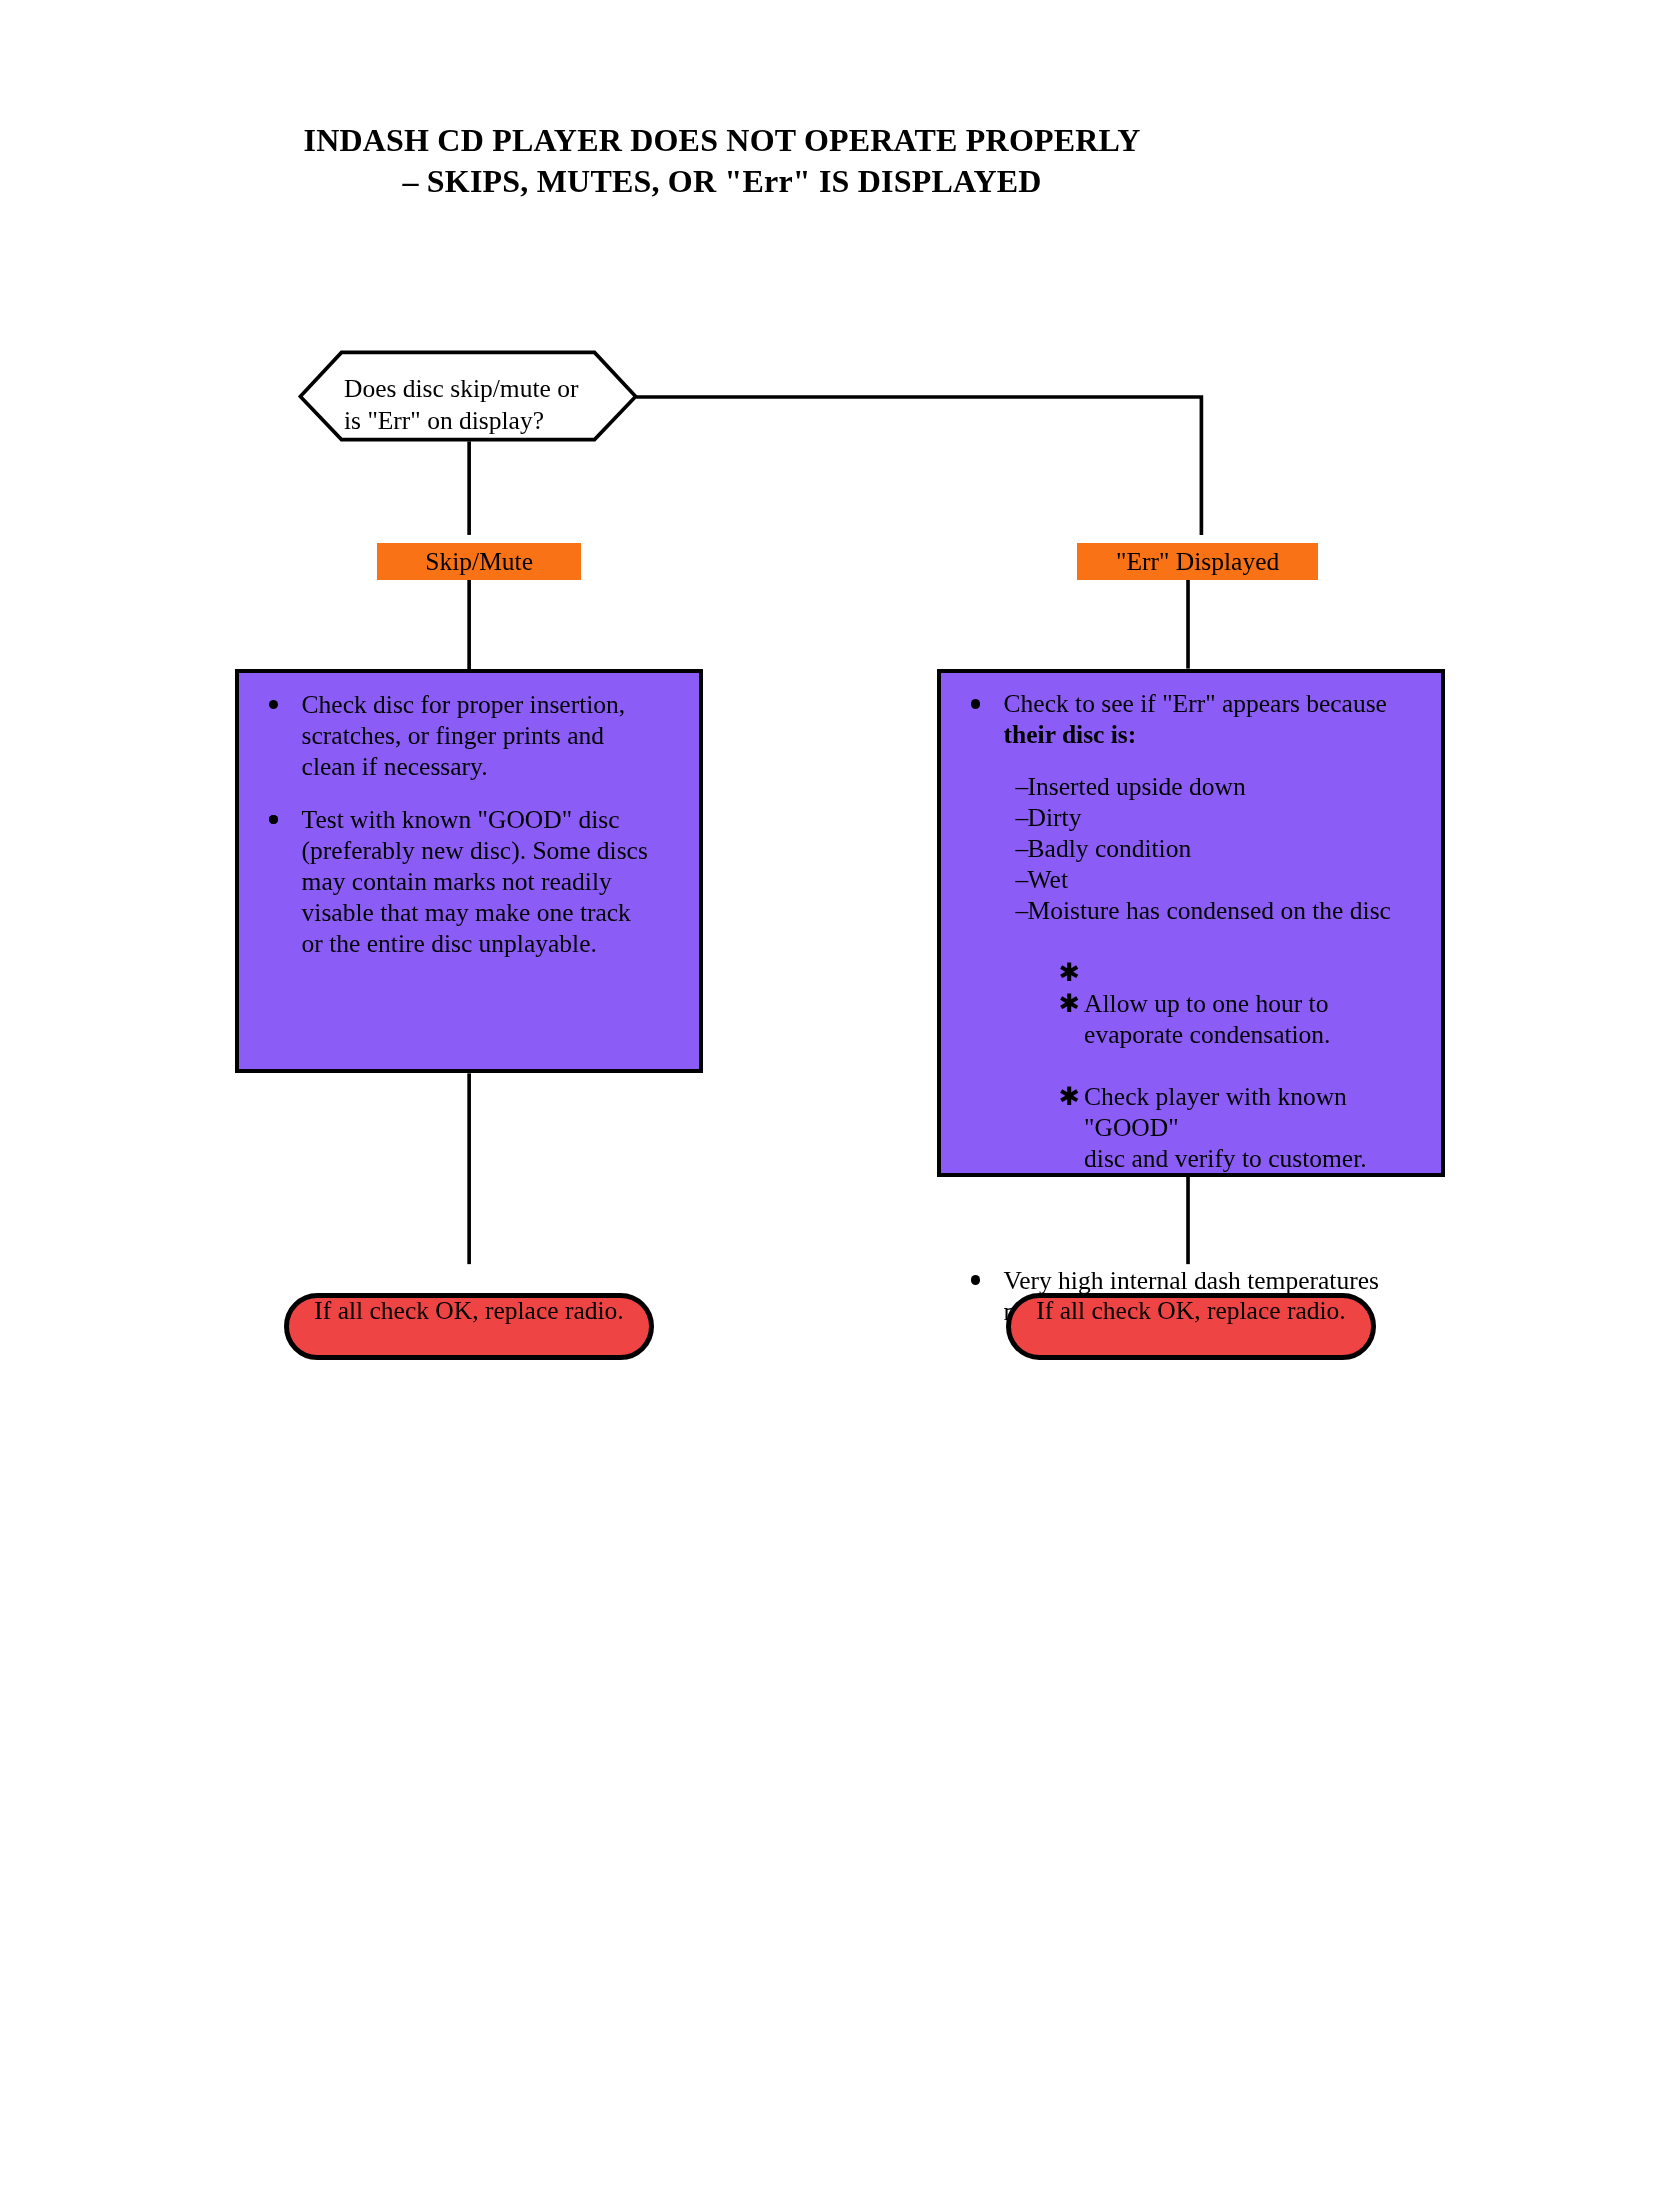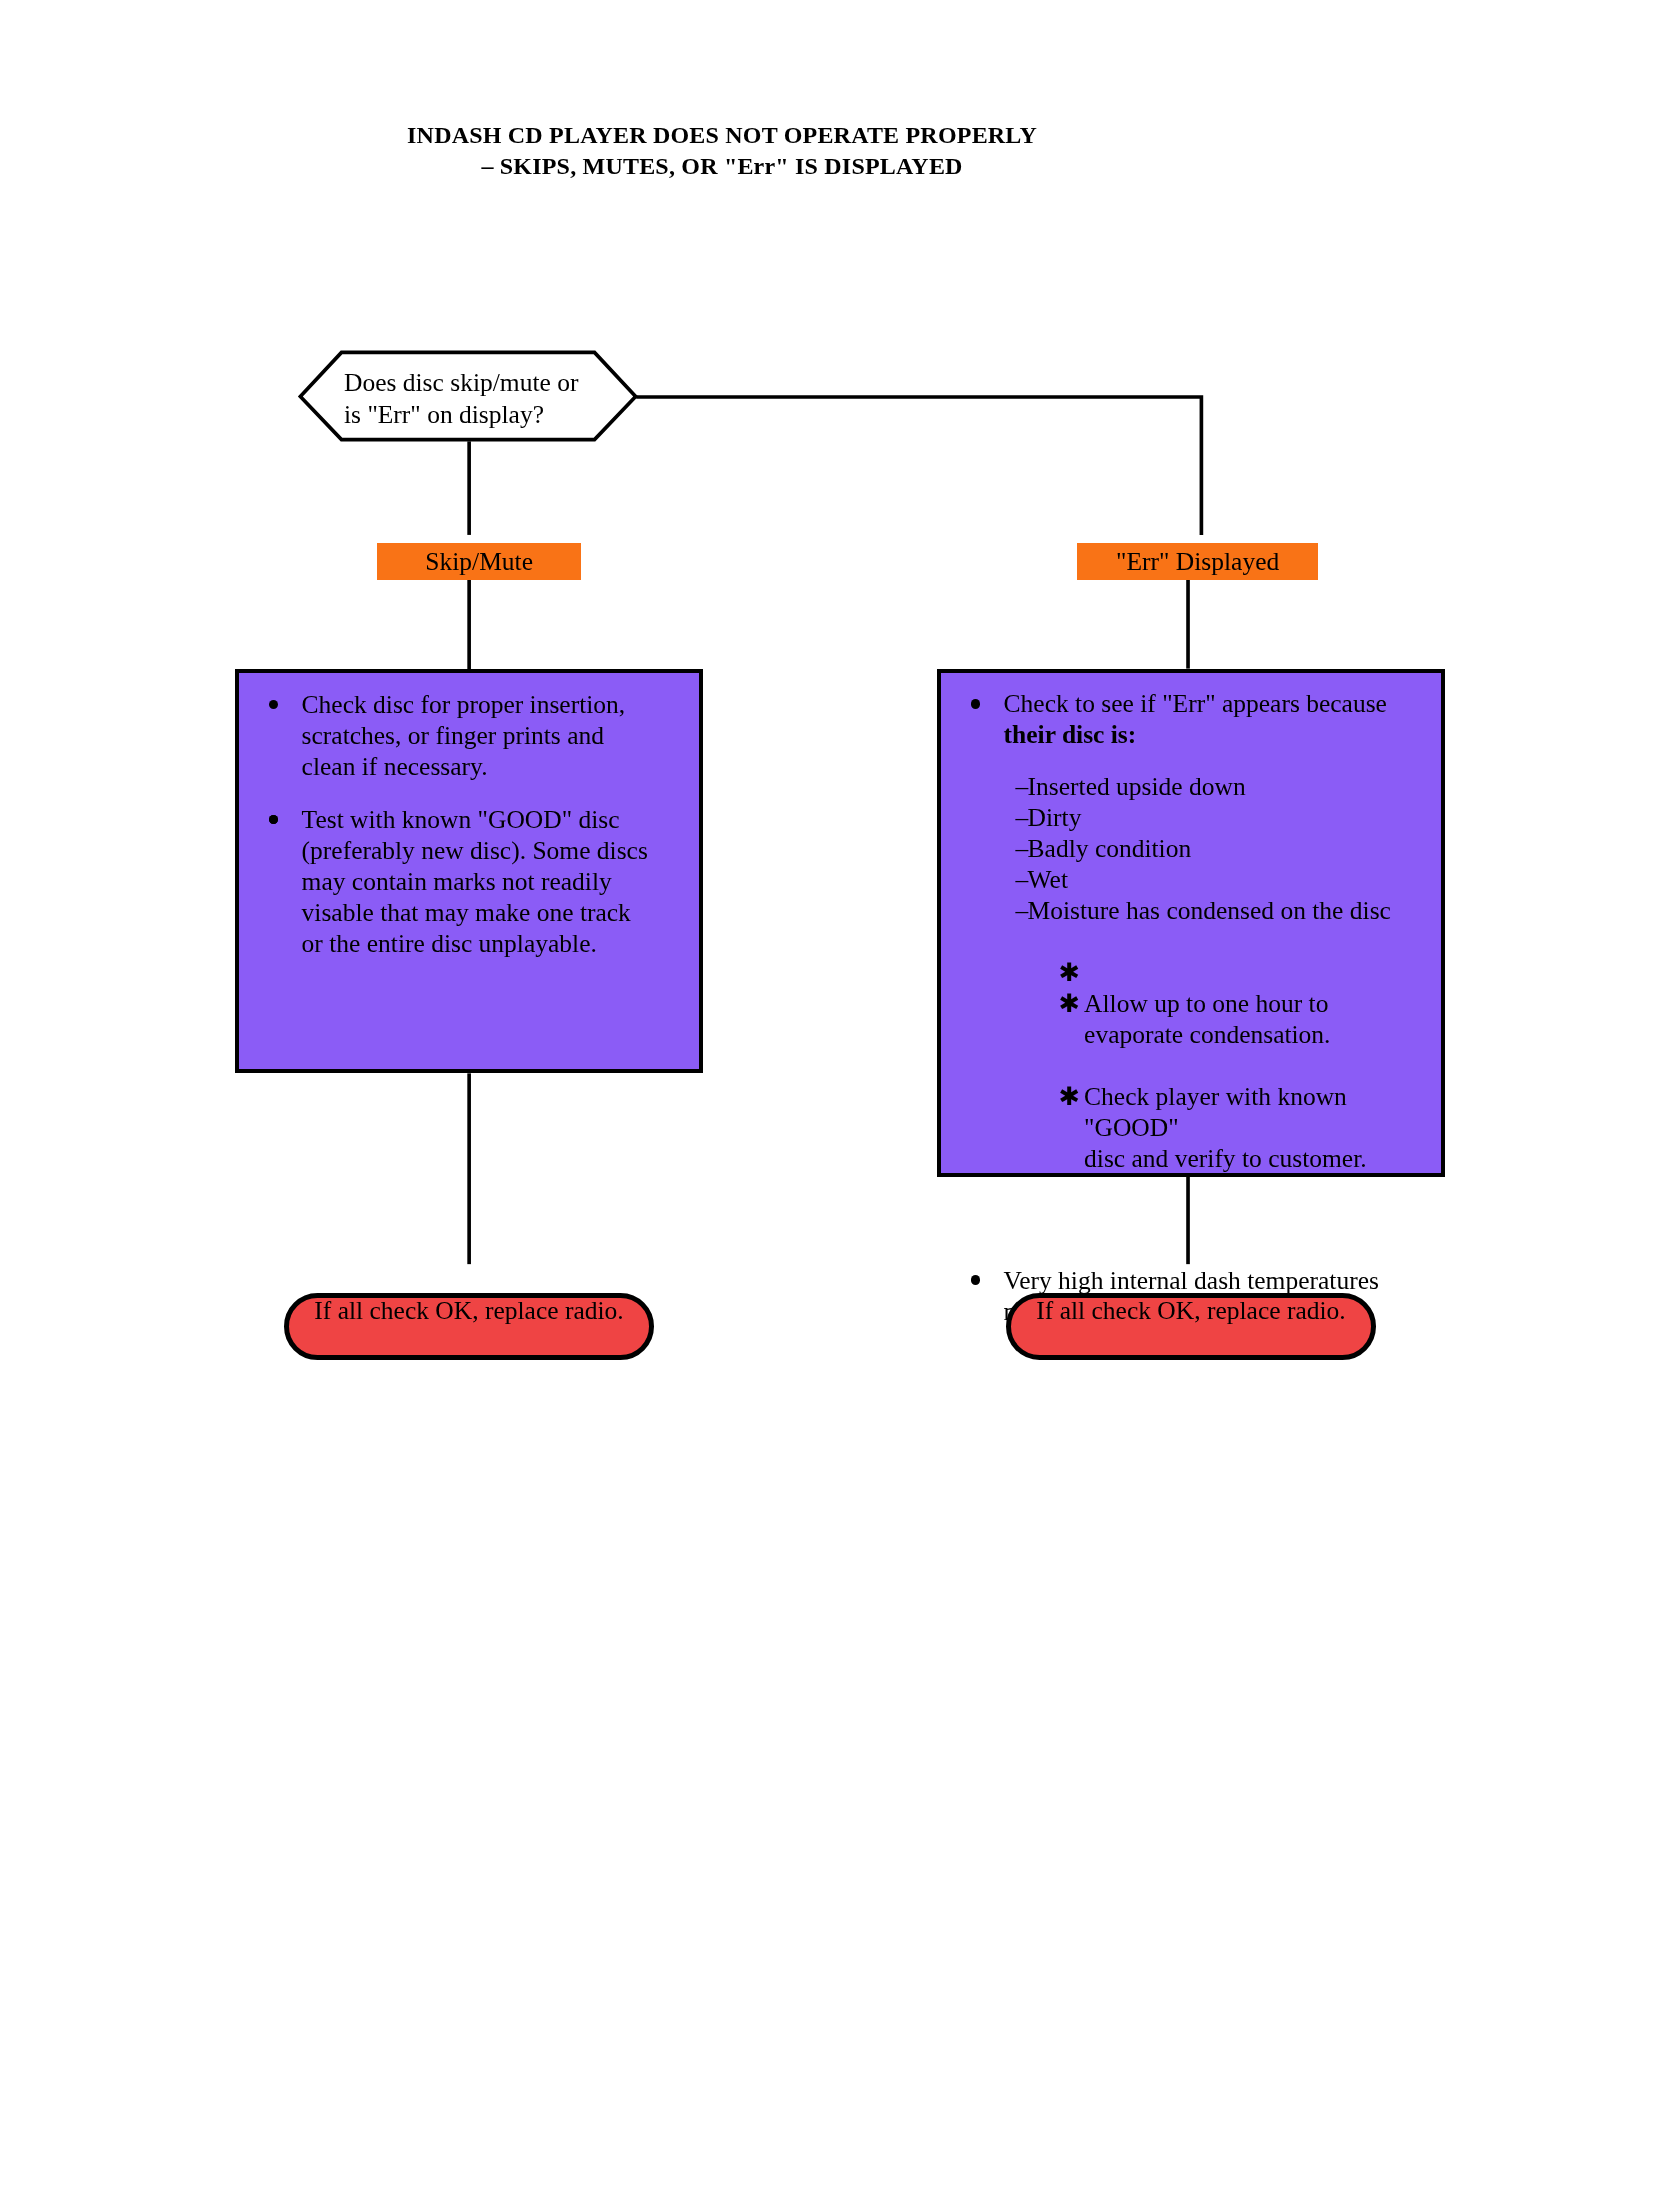--- a/index.html
+++ b/index.html
@@ -10,33 +10,33 @@
 
   
   #chart-title{
     position:absolute;left:0;top:20.7px;width:1676px;text-align:center;
     font-family:"Liberation Sans","DejaVu Sans",sans-serif;
     font-size:43px;font-weight:700;letter-spacing:0.6px;line-height:1.1;
   }
   #subtitle-block{
     position:absolute;left:0;top:120px;width:1444px;text-align:center;
     font-family:"Liberation Serif","DejaVu Serif",serif;
-    font-size:24px;font-weight:700;line-height:1.28;letter-spacing:0.2px;
+    font-size:32px;font-weight:700;line-height:1.28;letter-spacing:0.2px;
   }
   #subtitle-block div{white-space:pre;}
   .sub-line2{display:inline-block;text-align:left;}
 
   
   #connector-layer{position:absolute;left:0;top:0;width:1676px;height:2205px;}
 
   
   #decision-node{position:absolute;left:297px;top:350px;width:342px;height:92px;}
   #decision-node .hex-svg{position:absolute;left:0;top:0;}
   #decision-node .hex-text{
-    position:absolute;left:47px;top:17px;width:286px;
+    position:absolute;left:47px;top:23px;width:286px;
     font-size:25.5px;line-height:1.24;text-align:left;
   }
 
   
   .branch-label{
     position:absolute;font-size:25.5px;line-height:1;text-align:center;
     background:#f97316;padding:5.5px 9.7px;white-space:nowrap;
   }
 
   

